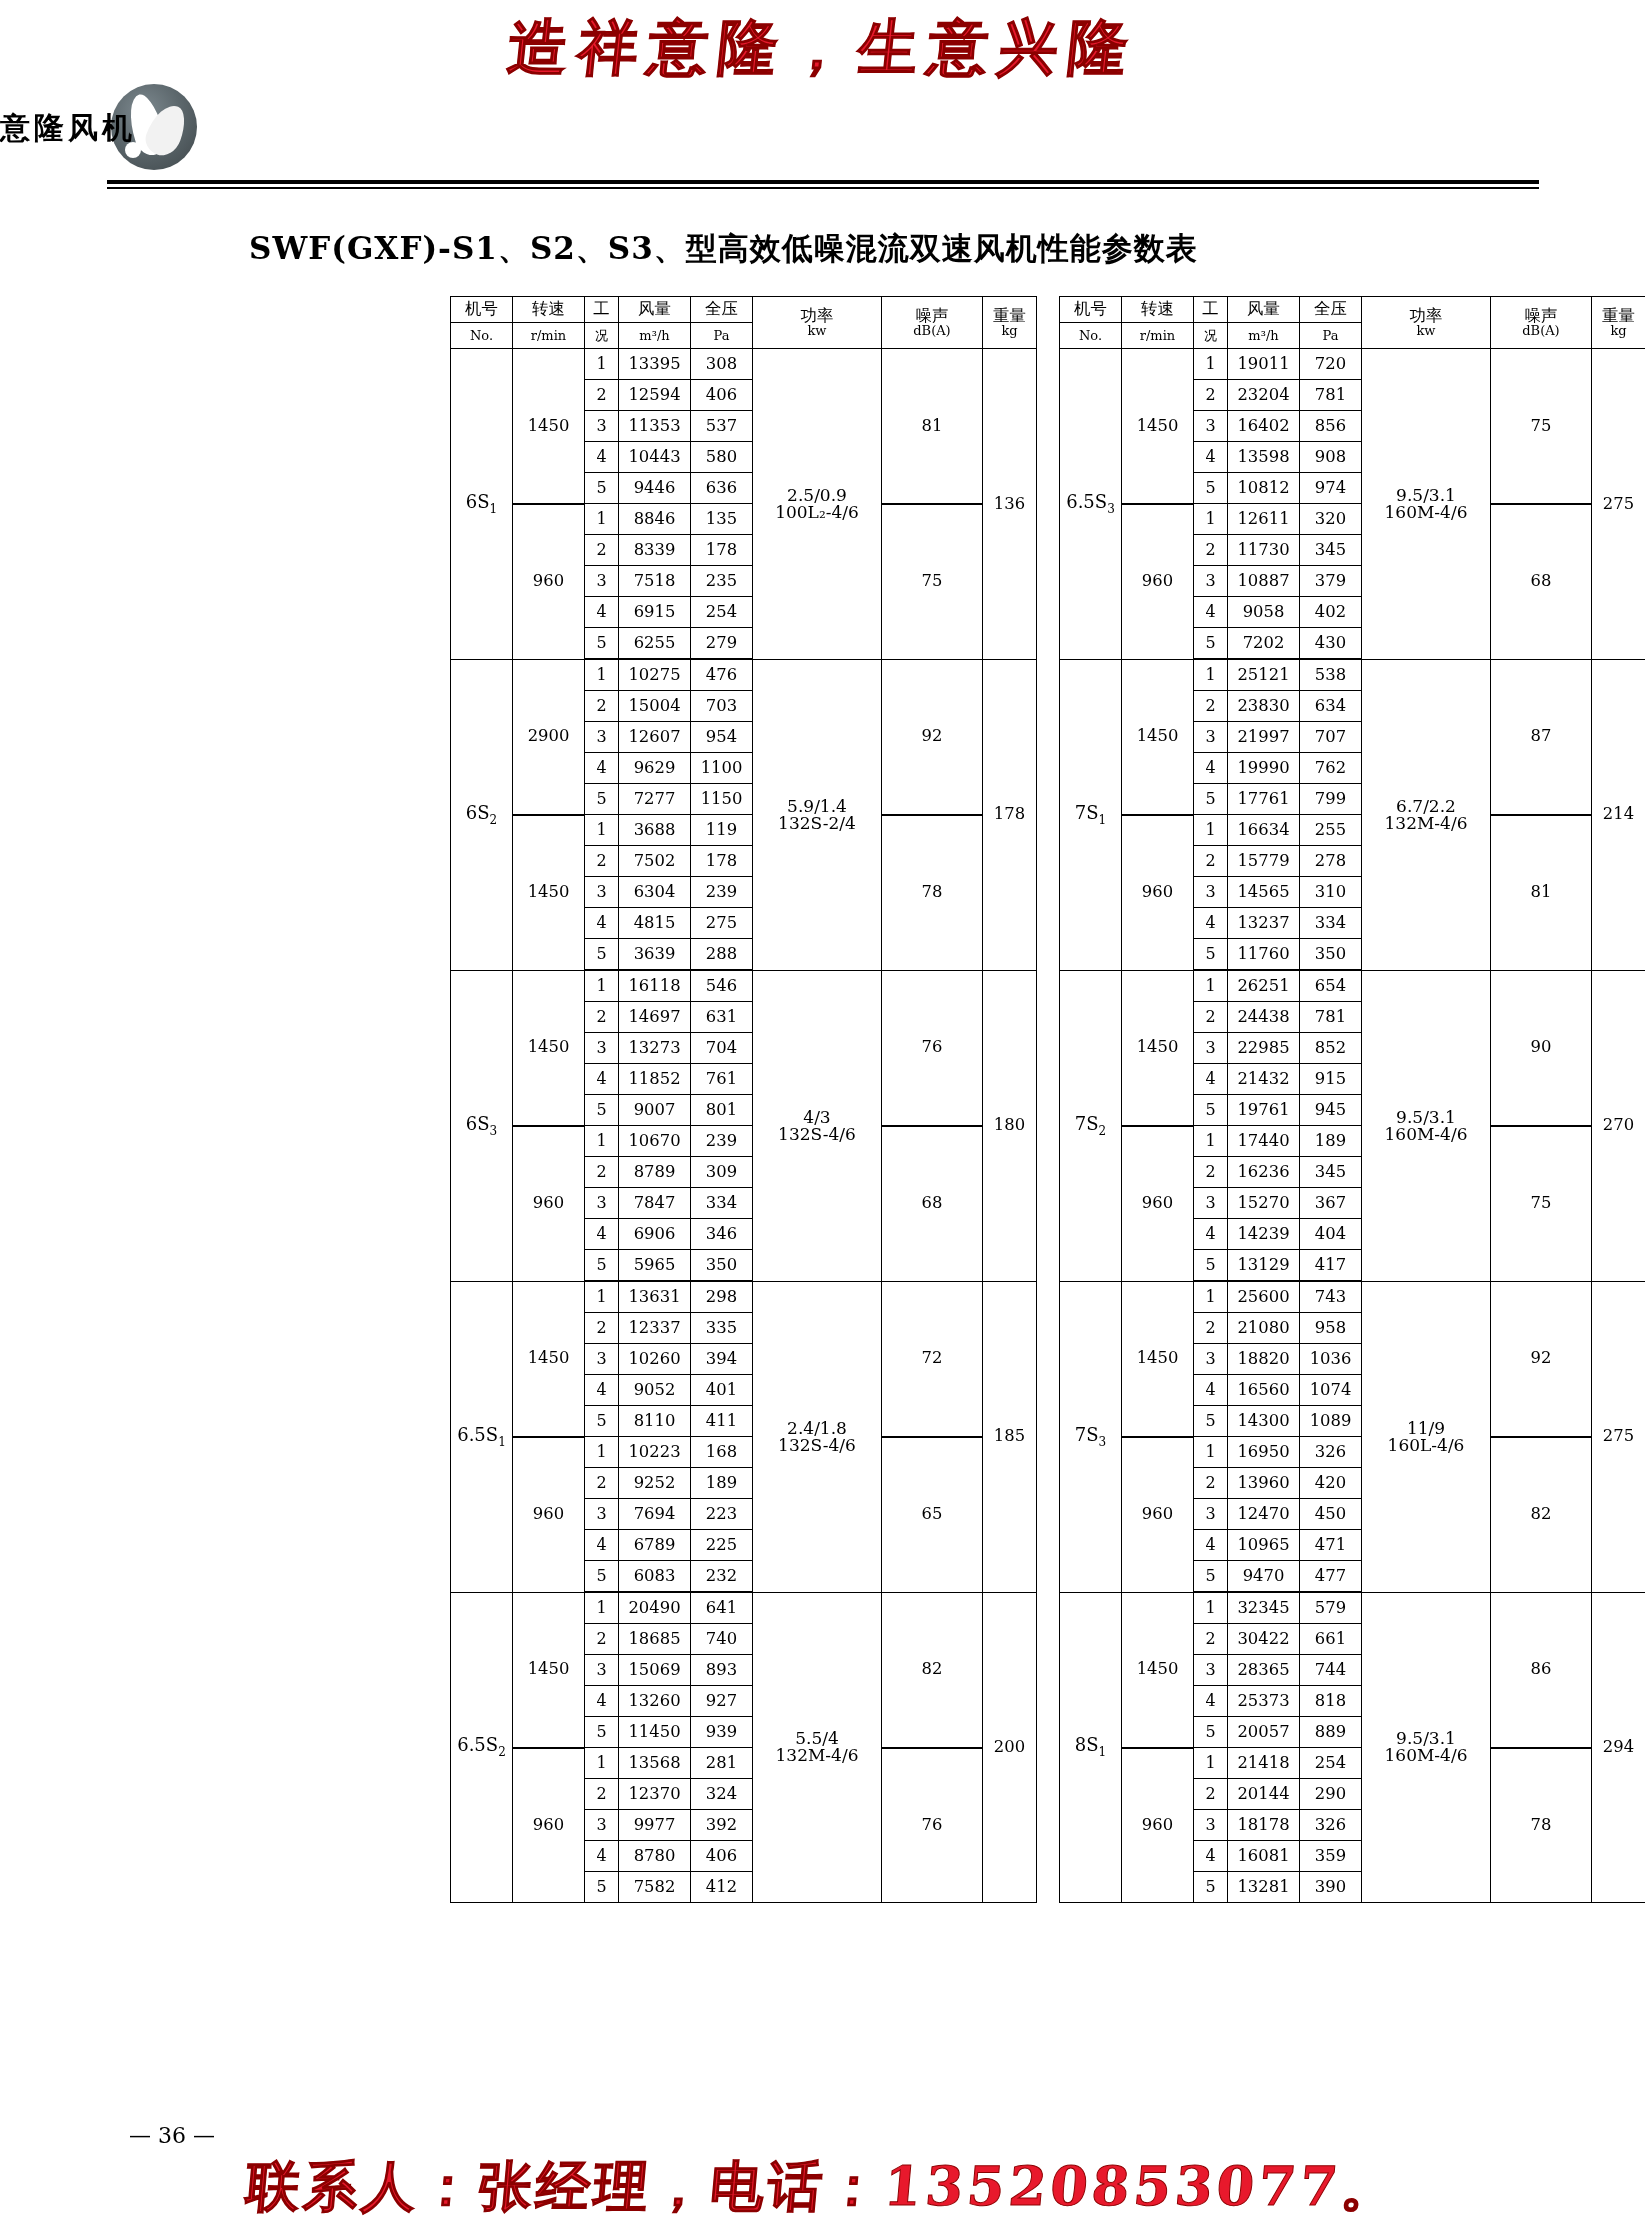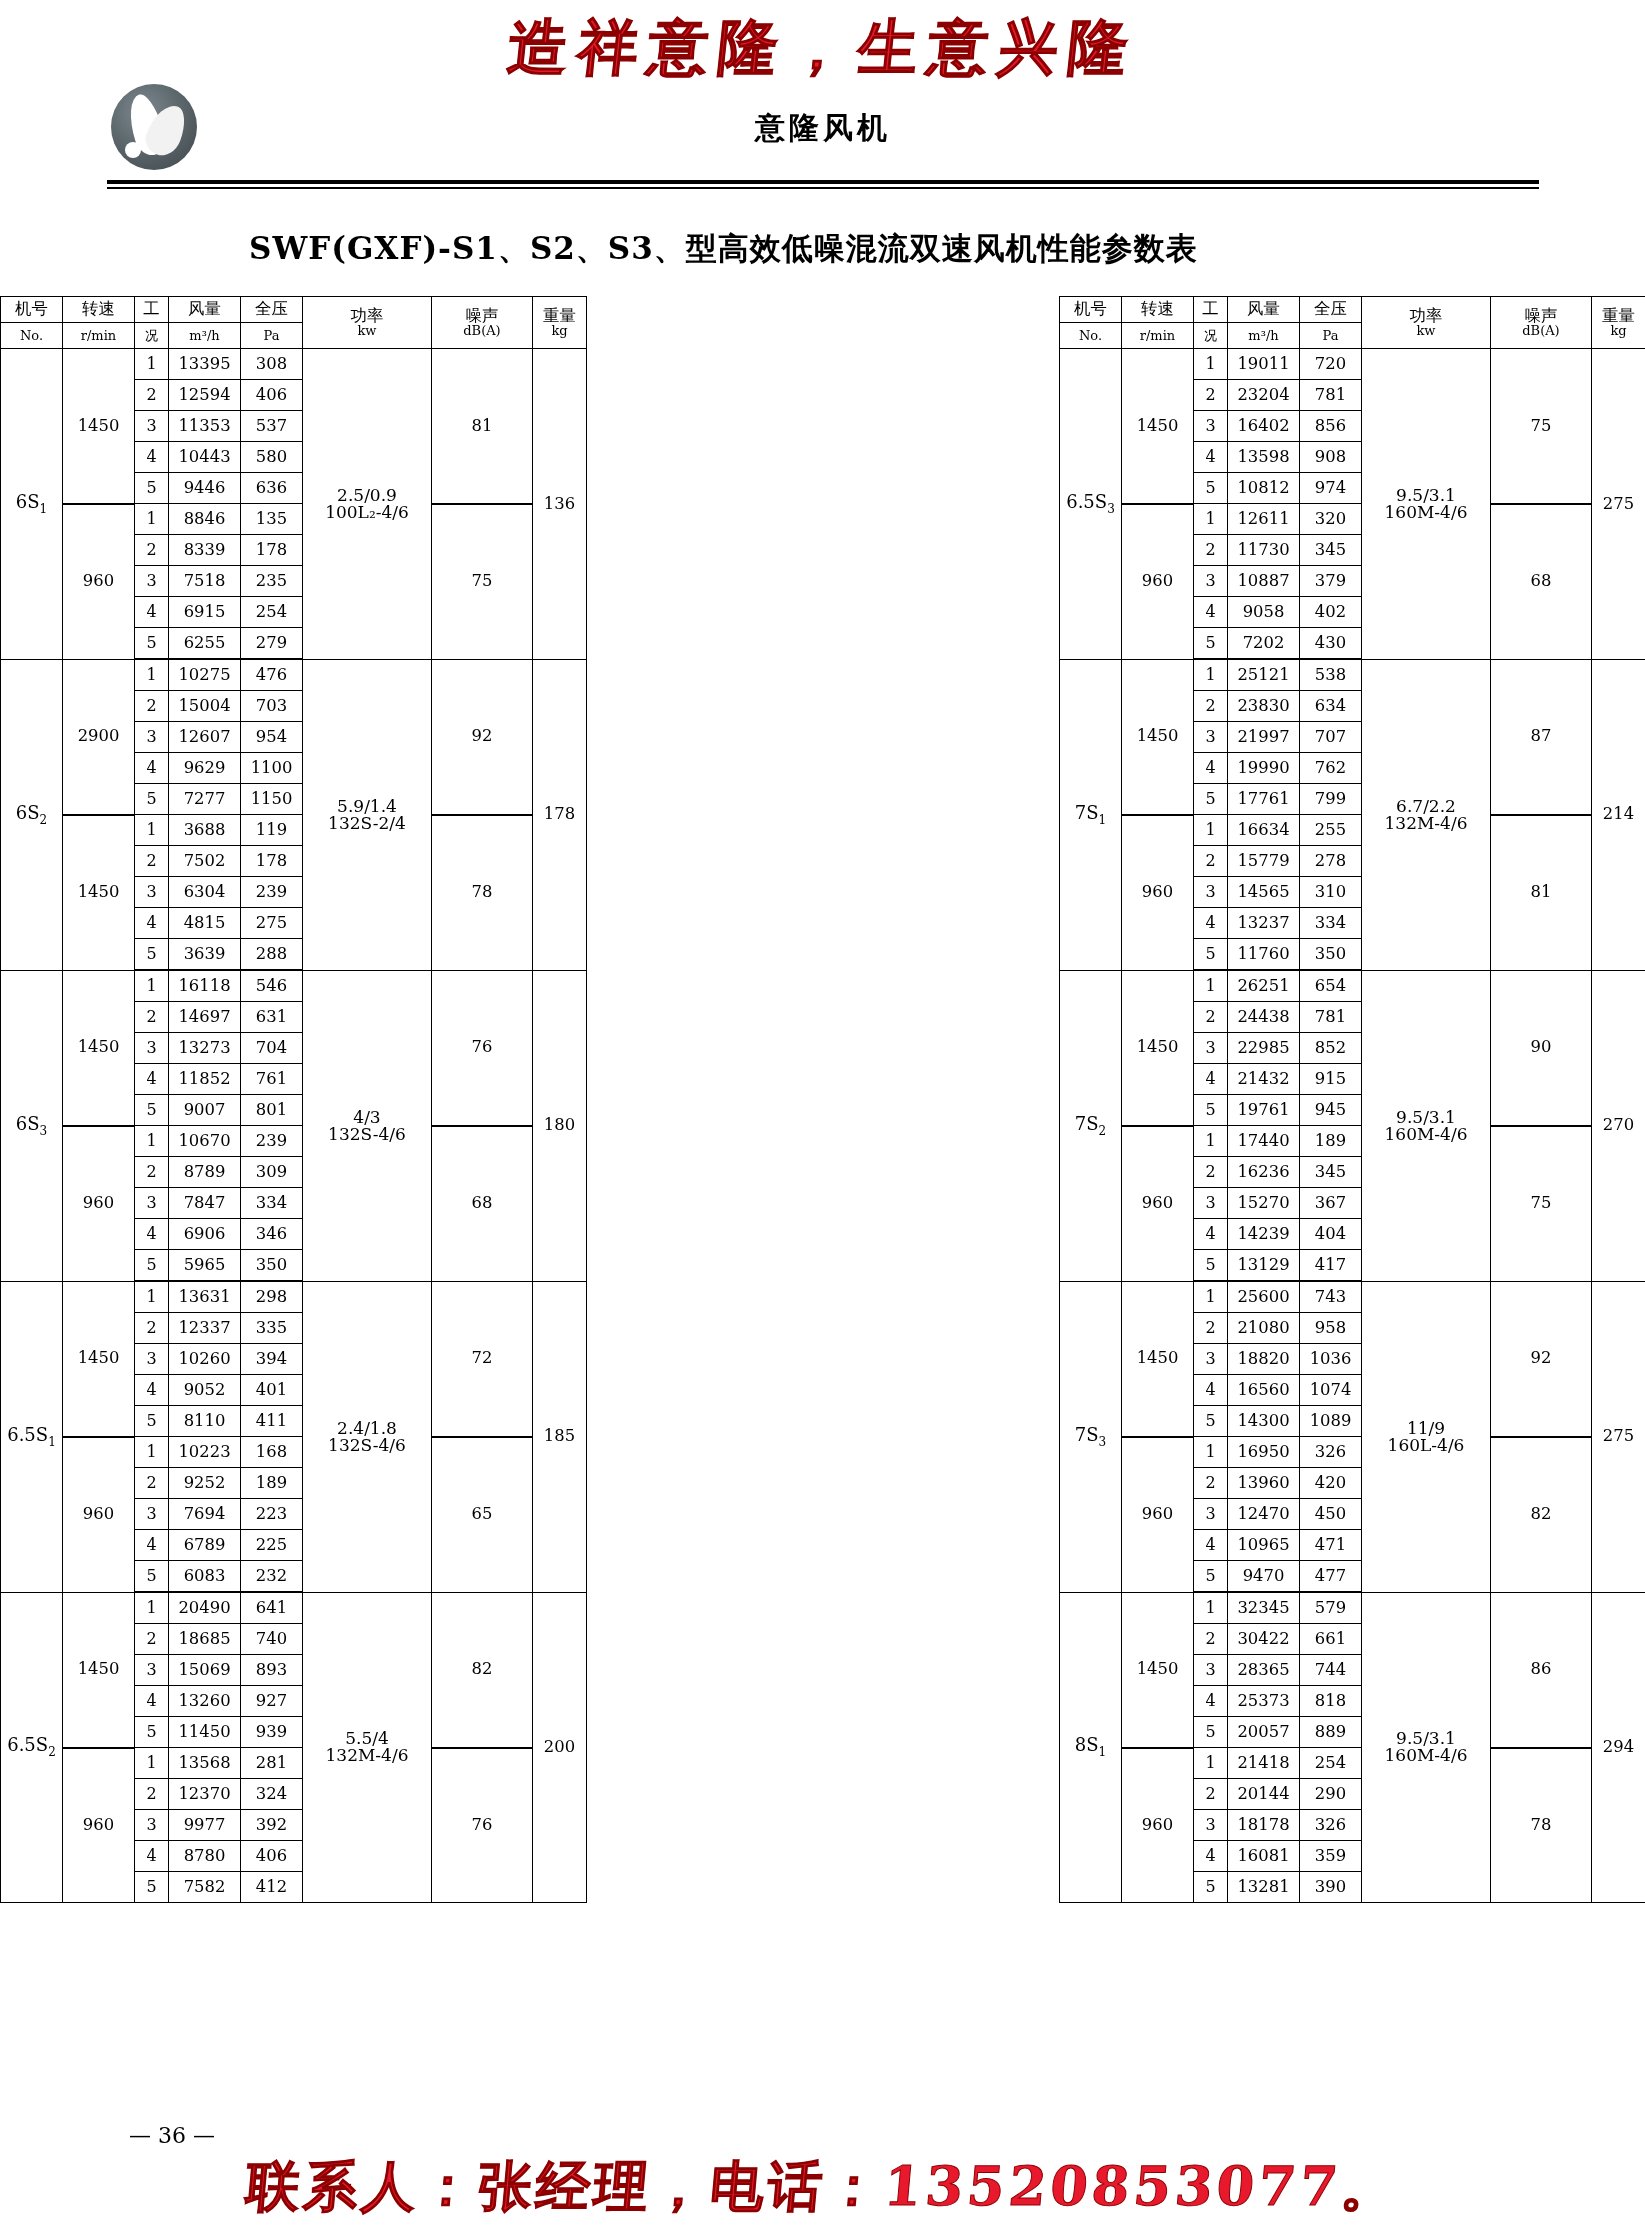--- a/index.html
+++ b/index.html
@@ -50,21 +50,20 @@
     position:absolute;left:38px;top:20px;width:34px;height:52px;
     background:#f2f2f2;
     border-radius:60% 40% 50% 50%/70% 60% 40% 30%;
     transform:rotate(20deg);
   }
   .logo .dot{
     position:absolute;left:14px;top:58px;width:16px;height:16px;border-radius:50%;background:#fff;
   }
   .brandname{
     position:absolute;left:0;right:0;top:24px;
-    text-align:center;
     font-family:"DejaVu Serif", serif;
     font-size:30px;font-weight:bold;letter-spacing:4px;
   }
   .rules{
     position:absolute;left:107px;right:107px;top:96px;
   }
   .rule1{height:4px;background:#000;}
   .rule2{height:2px;background:#000;margin-top:3px;}
 
   
@@ -74,21 +73,21 @@
     font-family:"DejaVu Serif", serif;
     font-size:31px;
     font-weight:bold;
     letter-spacing:1px;
   }
 
   
   .tables{
     margin-top:26px;
     display:flex;
-    justify-content:space-between;
+    justify-content:flex-end;
     gap:22px;
   }
   table.spec{
     border-collapse:collapse;
     font-family:"DejaVu Serif", serif;
     font-size:16.4px;
     table-layout:fixed;
   }
   table.spec th, table.spec td{
     border:1px solid #000;

